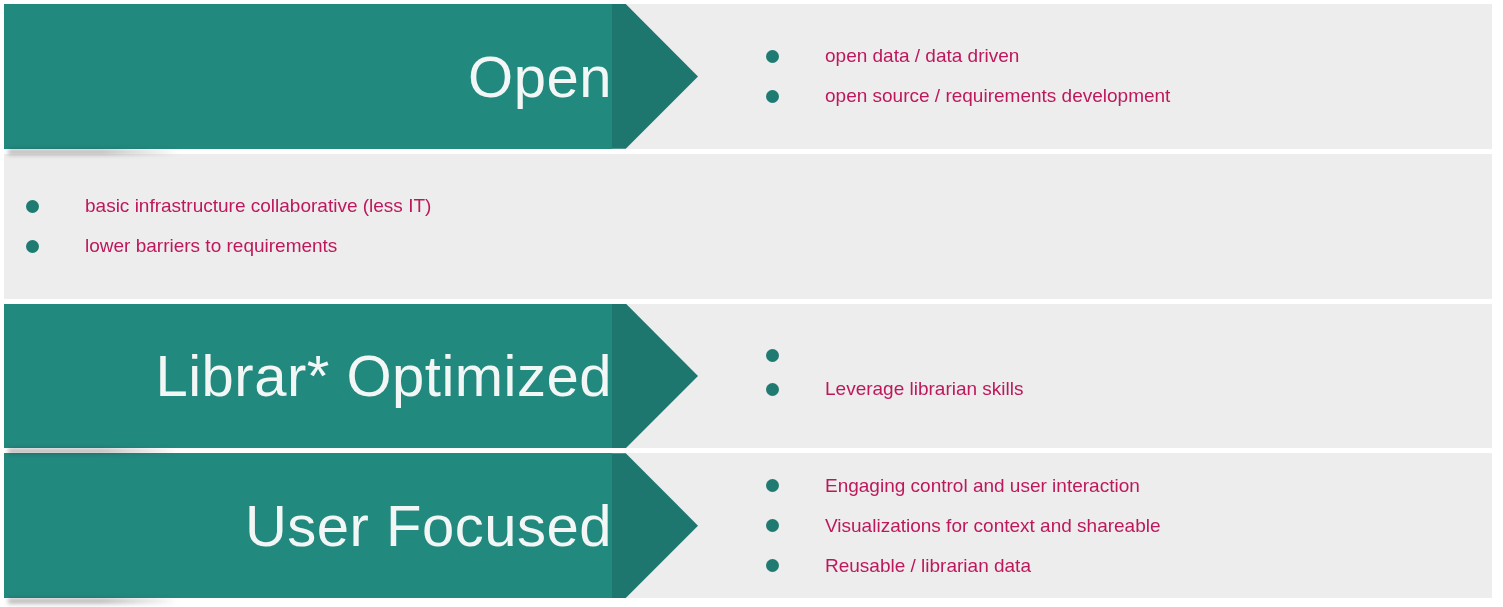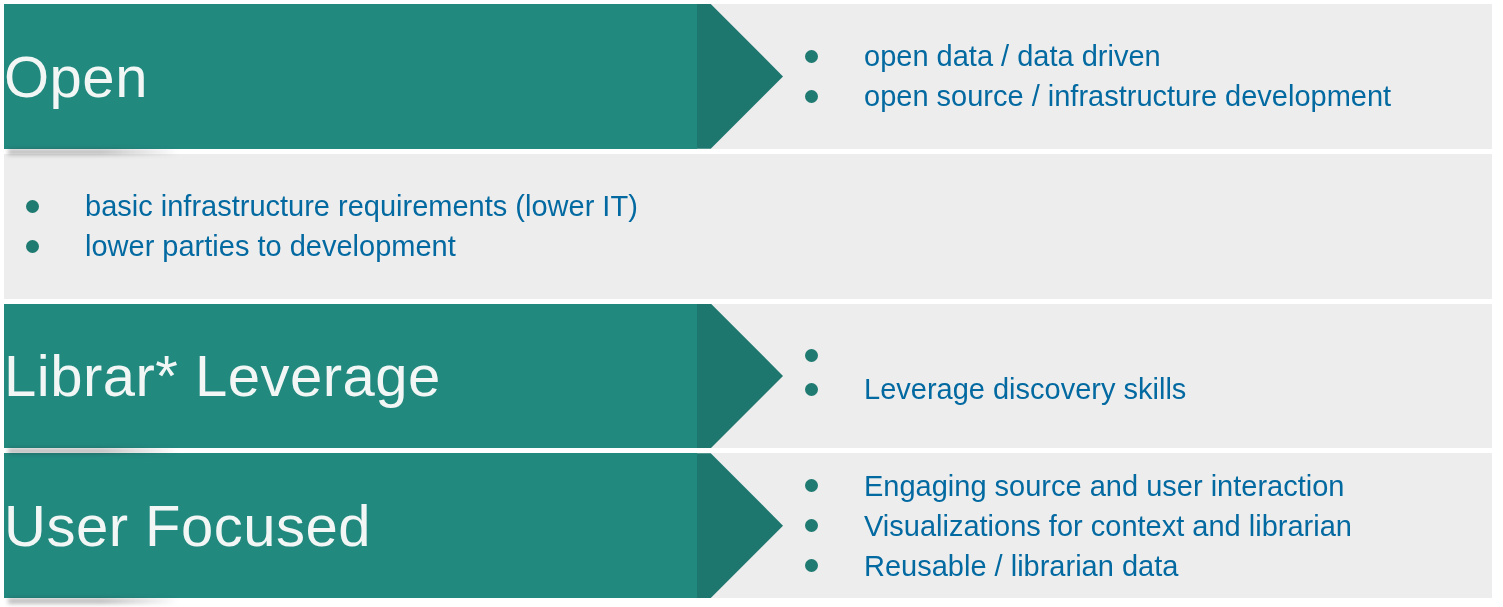--- a/index.html
+++ b/index.html
@@ -24,25 +24,25 @@
     display: flex;
     position: relative;
     background: #EDEDED;
   }
   .arrow {
     flex: 0 0 740px;
     display: flex;
     position: relative;
   }
   .arrow-body {
-    width: 693px;
+    width: 608px;
     background: #22897F;
     display: flex;
     align-items: center;
-    justify-content: flex-start;
+    justify-content: flex-end;
   }
   .arrow-head {
     width: 86px;
     background: #1E776F;
     clip-path: polygon(0 0, 16% 0, 100% 50%, 16% 100%, 0 100%);
   }
   .banner-shadow {
     position: absolute;
     left: 4px;
     top: 100%;
@@ -64,22 +64,22 @@
     list-style: none;
     margin: auto 0;
     padding: 0 0 0 22px;
     display: flex;
     flex-direction: column;
     gap: 14px;
   }
   .bullets li {
     display: flex;
     align-items: center;
-    color: #0369a1;
-    font-size: 29px;
+    color: #be185d;
+    font-size: 19px;
     font-weight: 500;
     line-height: 26px;
     white-space: nowrap;
   }
   .dot {
     width: 13px;
     height: 13px;
     border-radius: 50%;
     background: #1F7A71;
     margin-right: 46px;
@@ -99,73 +99,73 @@
       <div class="arrow-head"></div>
       <div class="banner-shadow"></div>
     </div>
     <ul class="bullets">
       <li>
         <span class="dot"></span>
         <span>open data / data driven</span>
       </li>
       <li>
         <span class="dot"></span>
-        <span>open source / infrastructure development</span>
+        <span>open source / requirements development</span>
       </li>
     </ul>
   </div>
 
   <div class="row">
     <ul class="bullets">
       <li>
         <span class="dot"></span>
-        <span>basic infrastructure requirements (lower IT)</span>
+        <span>basic infrastructure collaborative (less IT)</span>
       </li>
       <li>
         <span class="dot"></span>
-        <span>lower parties to development</span>
+        <span>lower barriers to requirements</span>
       </li>
     </ul>
   </div>
 
   <div class="row">
     <div class="arrow">
       <div class="arrow-body">
-        <span class="heading">Librar* Leverage</span>
+        <span class="heading">Librar* Optimized</span>
       </div>
       <div class="arrow-head"></div>
       <div class="banner-shadow"></div>
     </div>
     <ul class="bullets">
       <li>
         <span class="dot"></span>
       </li>
       <li>
         <span class="dot"></span>
-        <span>Leverage discovery skills</span>
+        <span>Leverage librarian skills</span>
       </li>
     </ul>
   </div>
 
   <div class="row">
     <div class="arrow">
       <div class="arrow-body">
         <span class="heading">User Focused</span>
       </div>
       <div class="arrow-head"></div>
       <div class="banner-shadow"></div>
     </div>
     <ul class="bullets">
       <li>
         <span class="dot"></span>
-        <span>Engaging source and user interaction</span>
+        <span>Engaging control and user interaction</span>
       </li>
       <li>
         <span class="dot"></span>
-        <span>Visualizations for context and librarian</span>
+        <span>Visualizations for context and shareable</span>
       </li>
       <li>
         <span class="dot"></span>
         <span>Reusable / librarian data</span>
       </li>
     </ul>
   </div>
 
 </div>
 

